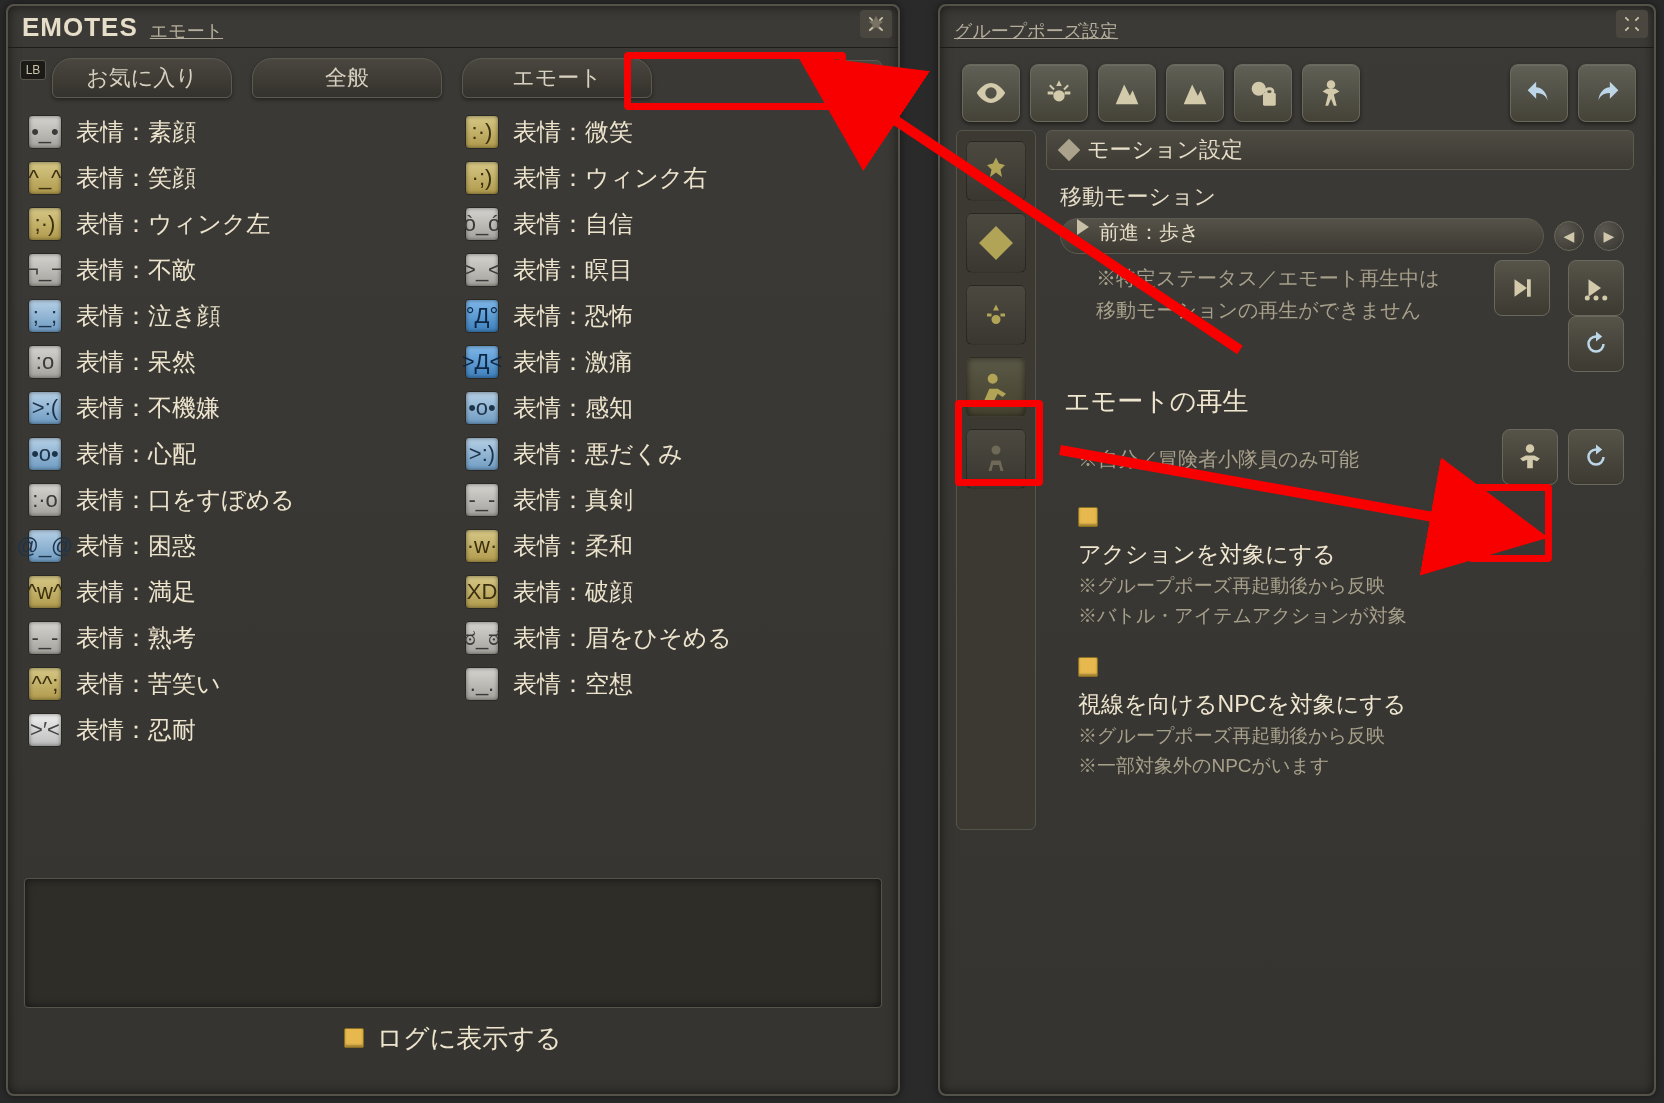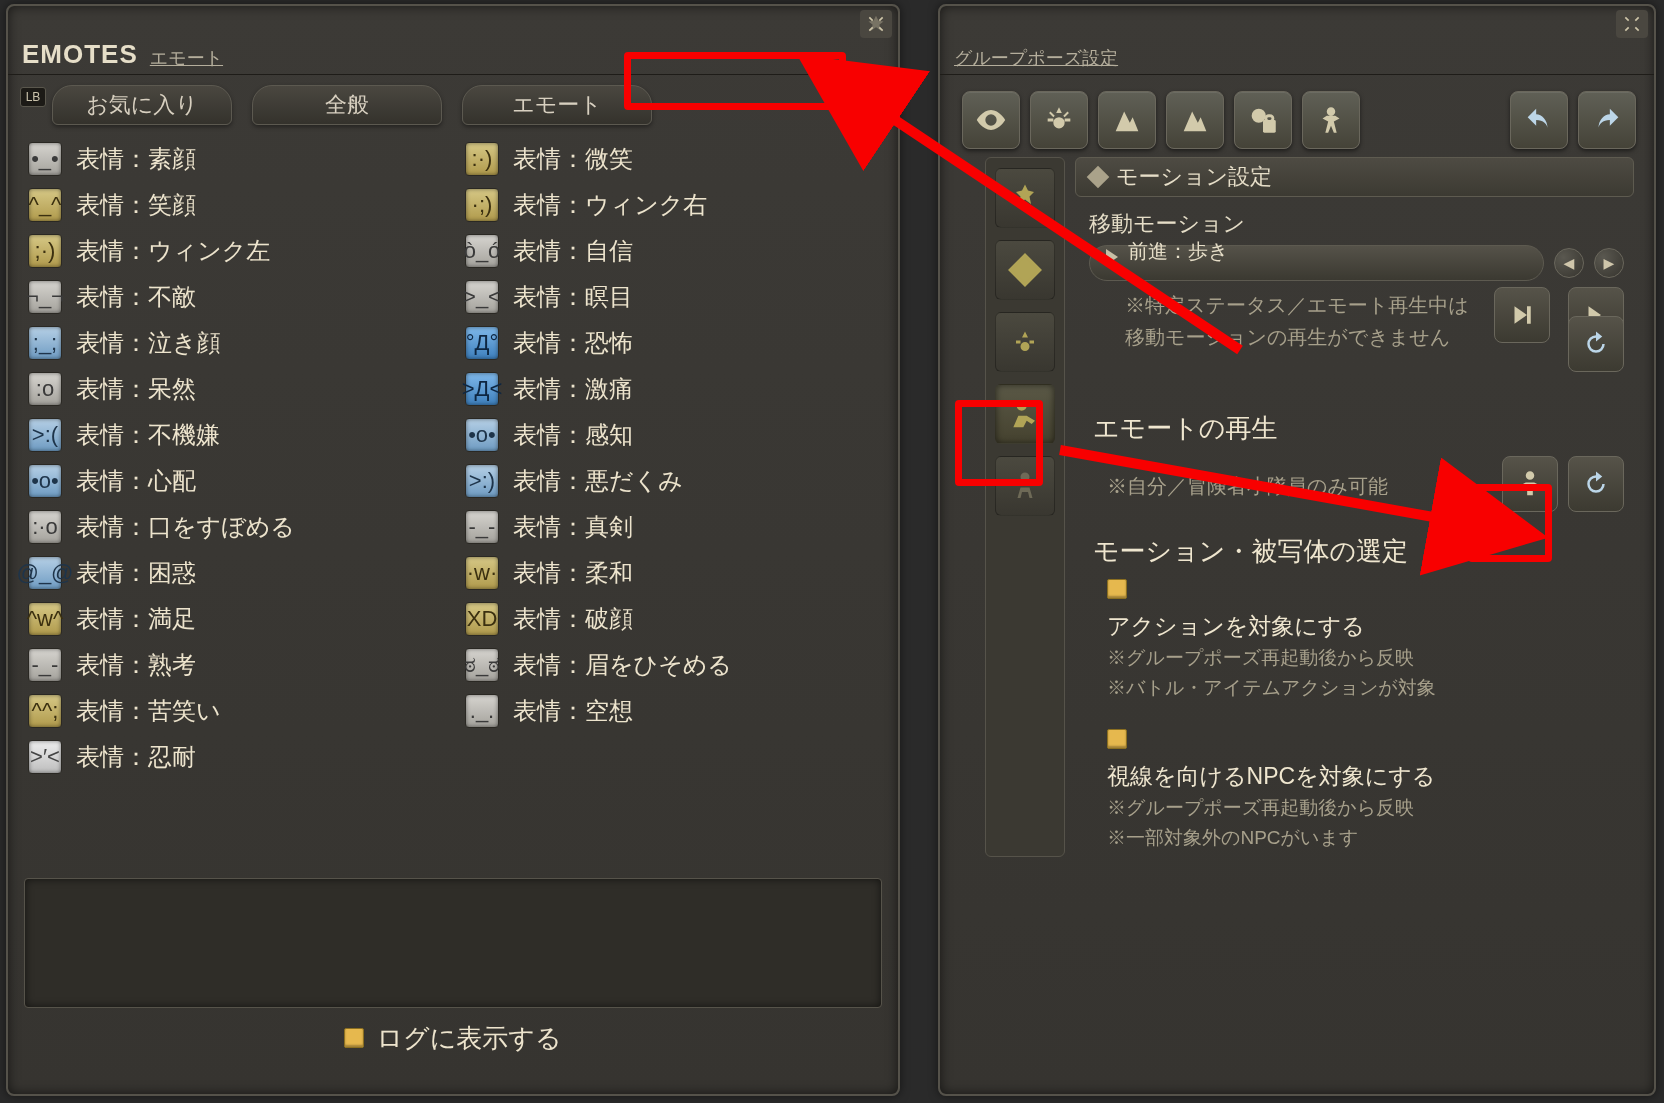--- a/index.html
+++ b/index.html
@@ -24,21 +24,20 @@
   .panel-emotes { left: 6px; top: 4px; width: 894px; height: 1092px; }
   .panel-gpose  { left: 938px; top: 4px; width: 718px; height: 1092px; }
 
   .titlebar {
     height: 42px;
     display: flex;
     align-items: flex-end;
     padding: 0 14px 4px 14px;
     border-bottom: 1px solid #1e1c18;
     gap: 12px;
-    margin-top: 27px;
   }
   .titlebar .t-en { font-size: 26px; font-weight: 700; letter-spacing: 1px; color: #e6dec8; }
   .titlebar .t-jp { font-size: 18px; color: #b5ae9c; text-decoration: underline; }
   .closebtn {
     position: absolute; right: 6px; top: 4px;
     width: 32px; height: 28px;
     background: #4a4740; border-radius: 4px;
     display:flex;align-items:center;justify-content:center;
     color:#cfc6a9;
   }
@@ -128,21 +127,21 @@
     width:58px;height:58px;
     background:linear-gradient(#606056,#454338);
     border:1px solid #6a675c;border-radius:8px;
     display:flex;align-items:center;justify-content:center;
     box-shadow: 0 2px 4px rgba(0,0,0,.5), inset 0 1px 0 rgba(255,255,255,.08);
   }
   .tool-btn svg { width:34px;height:34px; }
   .tool-row .spacer{flex:1;}
 
   
-  .gpose-body { display:flex; padding: 0 16px; gap: 6px; margin-left: 29px; }
+  .gpose-body { display:flex; padding: 0 16px; gap: 6px; }
   .gpose-side {
     width: 80px;
     background:#3b3932;
     border:1px solid #56534a;border-radius:6px;
     padding: 10px 6px;
     display:flex;flex-direction:column;gap:12px;align-items:center;
     height: 700px;
   }
   .side-btn {
     width:60px;height:60px;border-radius:6px;
@@ -165,21 +164,21 @@
     margin-bottom:8px;
   }
   .section-bar .diamond{width:16px;height:16px;background:#aaa28a;transform:rotate(45deg);}
 
   .section-content { padding: 4px 10px 20px 14px; font-size:22px; color:#e6dec8;}
   .movement-label{margin-bottom:6px;}
   .movement-row{display:flex;align-items:center;gap:10px;}
   .pill {
     flex:1;height:36px;background:linear-gradient(#555249,#3b3931);
     border:1px solid #5d5a50;border-radius:18px;
-    display:flex;align-items:flex-end;gap:10px;padding:15px 16px;font-size:20px;
+    display:flex;align-items:flex-start;gap:10px;padding:0 16px;font-size:20px;
   }
   .tri{width:0;height:0;border-top:8px solid transparent;border-bottom:8px solid transparent;border-left:12px solid #c7bfa6;}
   .rnd {
     width:30px;height:30px;border-radius:50%;
     background:radial-gradient(circle at 30% 30%,#5a5850,#36342e);
     border:1px solid #6a675c;display:flex;align-items:center;justify-content:center;color:#cfc6ab;font-size:14px;
   }
   .note{font-size:20px;color:#a7a08b;margin:4px 0 0 36px;line-height:1.4;}
 
   .square-btn {
@@ -495,21 +494,20 @@
               </div>
             <div class="square-btn">
                 <svg viewBox="0 0 24 24" width="30" height="30">
                   <path fill="#bcd6e8" d="M12 5a7 7 0 107 7h-2a5 5 0 11-5-5v3l5-4-5-4z"></path>
                 </svg>
               </div>
           </div>
         </div>
 
         <div class="action-block">
-          <div class="action-title">モーション・被写体の選定</div>
 
           <div class="check-row">
             <span class="chk"></span>
             <div class="txt">
               <div class="chkmain">アクションを対象にする</div>
               <div class="chknote">※グループポーズ再起動後から反映</div>
               <div class="chknote">※バトル・アイテムアクションが対象</div>
             </div>
           </div>
 

